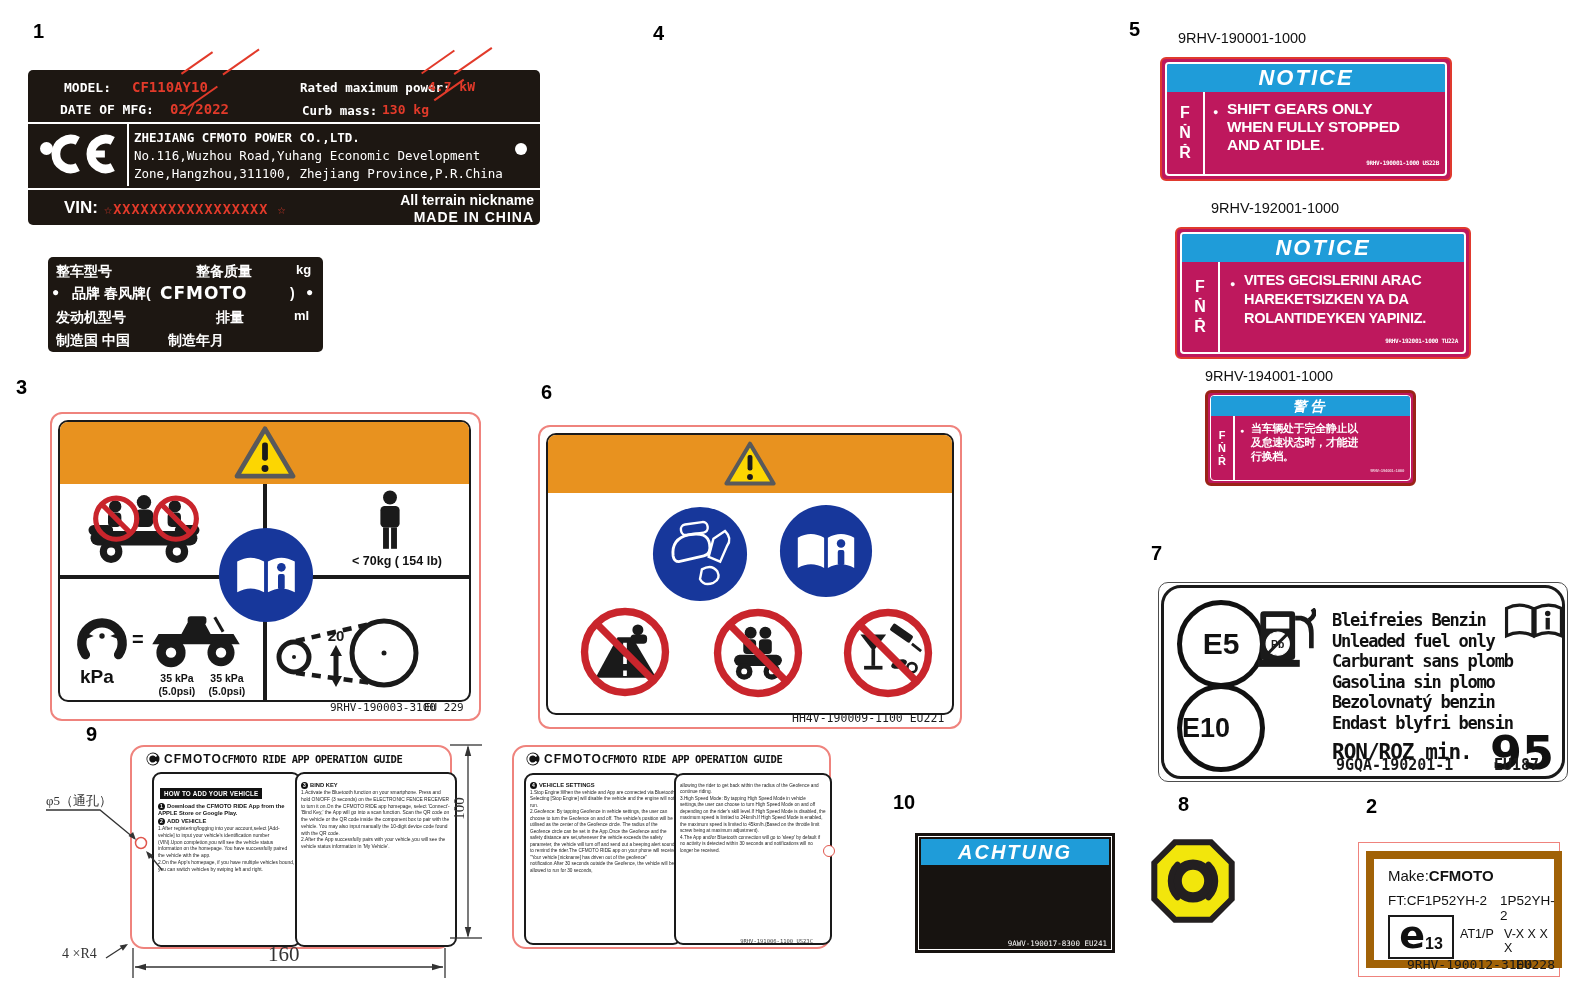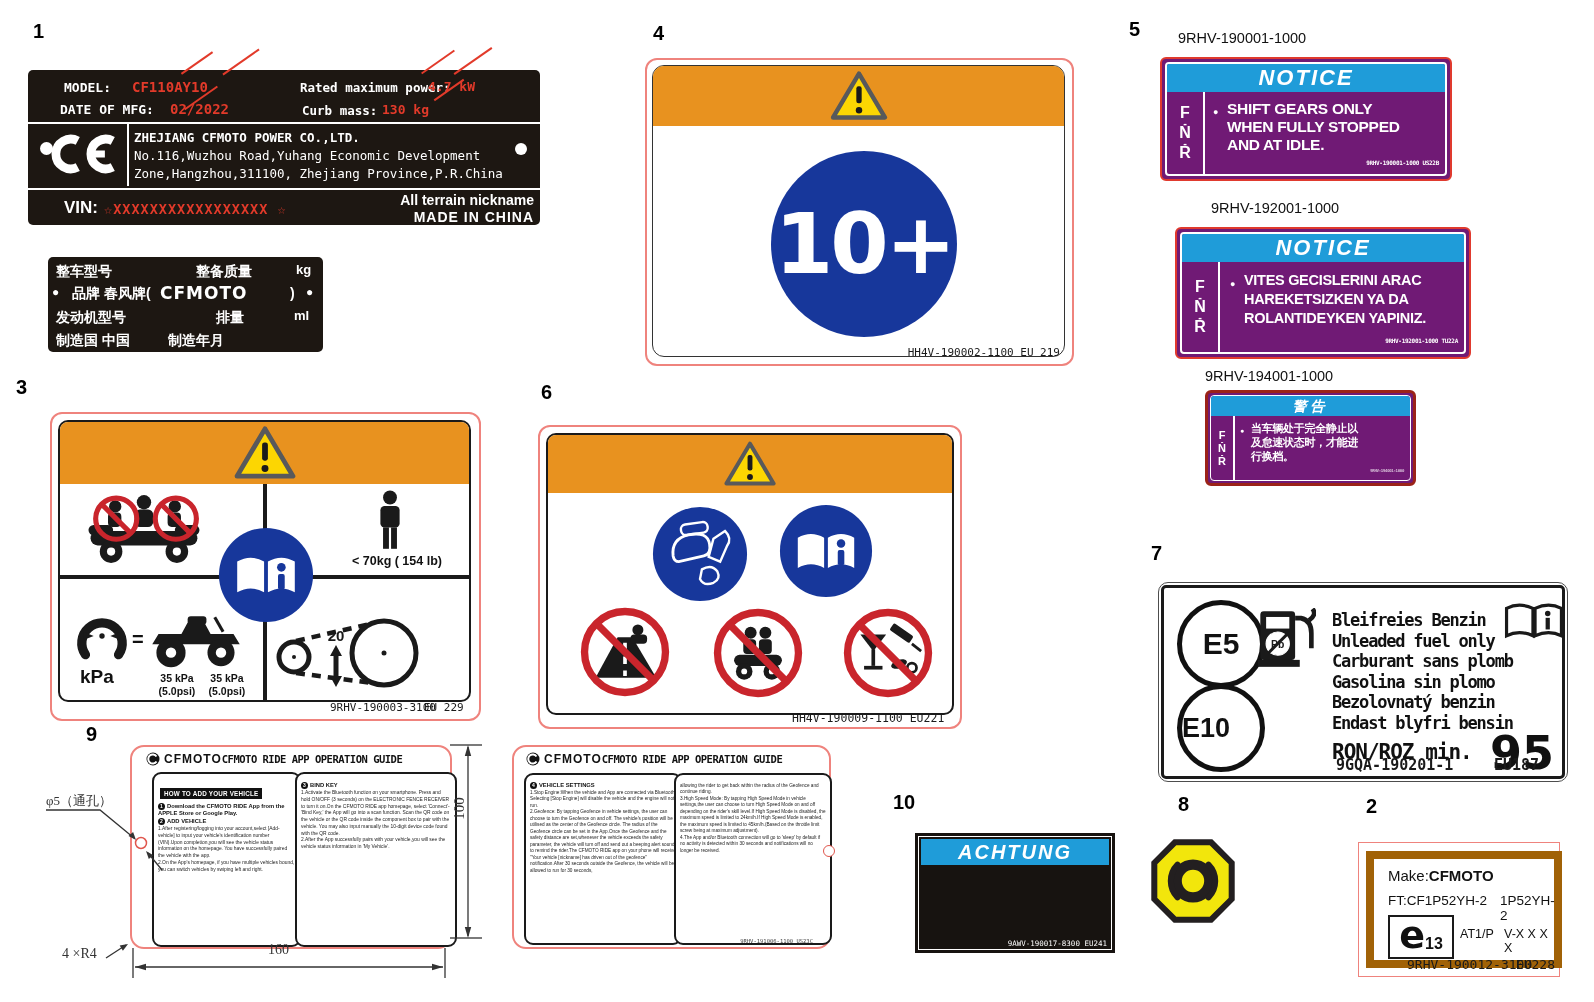--- a/index.html
+++ b/index.html
@@ -10,21 +10,21 @@
   .plate{position:absolute;background:#1d1712;color:#fff;border-radius:5px}
   .redtx{color:#e23a2a}
   .wline{position:absolute;background:#fff}
   .hole{position:absolute;background:#fff;border-radius:50%}
   .slash{position:absolute;width:2px;background:#e23a2a;transform:rotate(55deg)}
   .diecut{position:absolute;border:2px solid #ef837d;border-radius:12px}
   .inner-black{position:absolute;border:2px solid #1a1a1a;border-radius:10px;background:#fff;overflow:hidden}
   .orange-head{position:absolute;left:0;top:0;width:100%;background:#e8921f;display:flex;align-items:center;justify-content:center}
   .codeline{position:absolute;font-family:"DejaVu Sans Mono",monospace;color:#1a1a1a;white-space:nowrap}
   .gridline{position:absolute;background:#1a1a1a}
-  .notice{position:absolute;background:#701a75;border-radius:6px}
+  .notice{position:absolute;background:#be185d;border-radius:6px}
   .n-inner{position:absolute;inset:3px;border:2px solid #fff;border-radius:4px;display:flex;flex-direction:column;overflow:hidden}
   .n-head{background:#1f9cd9;color:#fff;text-align:center;font-weight:bold;font-style:italic;letter-spacing:2px}
   .n-body{flex:1;display:flex;color:#fff}
   .n-fnr{border-right:2px solid #fff;display:flex;flex-direction:column;align-items:center;justify-content:center;font-weight:bold;color:#fff}
   .n-text{flex:1;position:relative;font-weight:bold;color:#fff;letter-spacing:-0.3px}
   .n-bullet{position:absolute}
   .n-code{position:absolute;right:6px;bottom:2px;color:#fff;font-family:"DejaVu Sans Mono",monospace}
   .part-num{position:absolute;font:14.5px "Liberation Sans",sans-serif;color:#111}
   .appframe{position:absolute;border:2px solid #ef837d;border-radius:14px;background:#fff}
   .appbox{position:absolute;border:2px solid #1a1a1a;border-radius:9px;padding:4px 4px;overflow:hidden;background:#fff}
@@ -182,35 +182,20 @@
         <path d="M80,68 V36 Q66,28 52,36 V68 Q66,60 80,68 Z" fill="#fff"></path>
         <circle cx="66" cy="42" r="4.5" fill="#17379b"></circle>
         <rect x="62.5" y="49" width="7" height="16" rx="2" fill="#17379b"></rect>
       </svg>
     </div>
     <span class="codeline" style="left:278px;top:287px;font-size:11px">9RHV-190003-3100</span>
     <span class="codeline" style="left:372px;top:287px;font-size:11px">EU 229</span>
   </div>
 
   <div class="fig-num" style="left:653px;top:22px">4</div>
-  <div class="diecut" style="left:645px;top:58px;width:425px;height:304px">
-    <div class="abs" style="left:5px;top:5px;width:411px;height:290px;border:1.5px solid #333;border-radius:12px;overflow:hidden">
-      <div class="orange-head" style="height:60px">
-        <svg width="58" height="50" viewBox="0 0 64 56">
-          <path d="M32 3 L61 52 L3 52 Z" fill="#fcd602" stroke="#58595b" stroke-width="5" stroke-linejoin="round"></path>
-          <rect x="29" y="17" width="6" height="19" rx="2.5" fill="#1a1a1a"></rect>
-          <circle cx="32" cy="44" r="3.6" fill="#1a1a1a"></circle>
-        </svg>
-      </div>
-      <div class="abs" style="left:118px;top:85px;width:186px;height:186px;border-radius:50%;background:#17379b;display:flex;align-items:center;justify-content:center">
-        <span style="color:#fff;font:bold 84px 'DejaVu Sans',sans-serif;letter-spacing:-3px">10+</span>
-      </div>
-    </div>
-    <span class="codeline" style="right:12px;top:286px;font-size:11px">HH4V-190002-1100 EU 219</span>
-  </div>
 
   <div class="fig-num" style="left:1129px;top:18px">5</div>
   <span class="part-num" style="left:1178px;top:30px">9RHV-190001-1000</span>
   <div class="notice" style="left:1160px;top:57px;width:288px;height:120px;border:2px solid #e03a2e">
     <div class="n-inner">
       <div class="n-head" style="height:28px;font-size:22px;line-height:28px">NOTICE</div>
       <div class="n-body">
         <div class="n-fnr" style="width:36px">
           <span style="font-size:16px;line-height:14px">F</span>
           <span style="font-size:11px;line-height:6px">-</span>
@@ -335,21 +320,21 @@
         <circle cx="76" cy="66" r="5" fill="none" stroke="#1a1a1a" stroke-width="3"></circle>
         <circle cx="50" cy="50" r="44" fill="none" stroke="#c9252c" stroke-width="8"></circle>
         <line x1="19" y1="19" x2="81" y2="81" stroke="#c9252c" stroke-width="8"></line>
       </svg>
     </div>
     <span class="codeline" style="left:252px;top:284px;font-size:11.5px">HH4V-190009-1100 EU221</span>
   </div>
 
   <div class="fig-num" style="left:1151px;top:542px">7</div>
   <div class="abs" style="left:1158px;top:582px;width:408px;height:198px;border:1.5px solid #4d4d4d;border-radius:10px">
-    <div class="abs" style="inset:2px;border:3px solid #1a1a1a;border-radius:5px">
+    <div class="abs" style="inset:2px;border:3px solid #1a1a1a;border-radius:20px">
       <div class="abs" style="left:13px;top:12px;width:78px;height:78px;border:5px solid #111;border-radius:50%;display:flex;align-items:center;justify-content:center;font:bold 30px 'Liberation Sans',sans-serif;color:#111">
           <span>E5</span>
         </div>
       <div class="abs" style="left:13px;top:96px;width:78px;height:78px;border:5px solid #111;border-radius:50%;display:flex;align-items:center;justify-content:flex-start;font:bold 27px 'Liberation Sans',sans-serif;color:#111">
           <span>E10</span>
         </div>
       <svg class="abs" style="left:94px;top:20px" width="58" height="62" viewBox="0 0 50 52">
         <rect x="2" y="2" width="30" height="42" rx="3" fill="#1a1a1a"></rect>
         <rect x="7" y="7" width="20" height="10" fill="#fff"></rect>
         <circle cx="17" cy="30" r="10" fill="#fff" stroke="#fff"></circle>
@@ -418,21 +403,21 @@
     <line x1="135" y1="247" x2="443" y2="247" stroke="#333" stroke-width="1.3"></line>
     <line x1="133" y1="228" x2="133" y2="258" stroke="#333" stroke-width="1.3"></line>
     <line x1="445" y1="228" x2="445" y2="258" stroke="#333" stroke-width="1.3"></line>
     <polygon points="135,247 146,243.8 146,250.2" fill="#333"></polygon>
     <polygon points="443,247 432,243.8 432,250.2" fill="#333"></polygon>
     <line x1="106" y1="238" x2="126" y2="225" stroke="#333" stroke-width="1.3"></line>
     <polygon points="128,224 122.9,230.7 119.7,225.6" fill="#333"></polygon>
   </svg>
   <span class="dimtext" style="left:46px;top:792px;font-size:13px">φ5（通孔）</span>
   <span class="dimtext" style="left:448px;top:800px;font-size:15px;transform:rotate(-90deg);transform-origin:center">100</span>
-  <span class="dimtext" style="left:268px;top:942px;font-size:14px">160</span>
+  <span class="dimtext" style="left:268px;top:942px;font-size:21px">160</span>
   <span class="dimtext" style="left:62px;top:946px;font-size:14px">4 ×R4</span>
 
   <div class="appframe" style="left:512px;top:745px;width:315px;height:200px">
     <div class="app-head" style="left:12px;top:5px">
       <svg width="14" height="14" viewBox="0 0 14 14">
         <circle cx="7" cy="7" r="6.5" fill="#111"></circle>
         <path d="M10.5,4.5 A4.5,4.5 0 1 0 10.5,9.5" stroke="#fff" stroke-width="2" fill="none"></path>
       </svg>
       <span class="app-brand">CFMOTO</span>
       <span class="app-title">CFMOTO RIDE APP OPERATION GUIDE</span>

